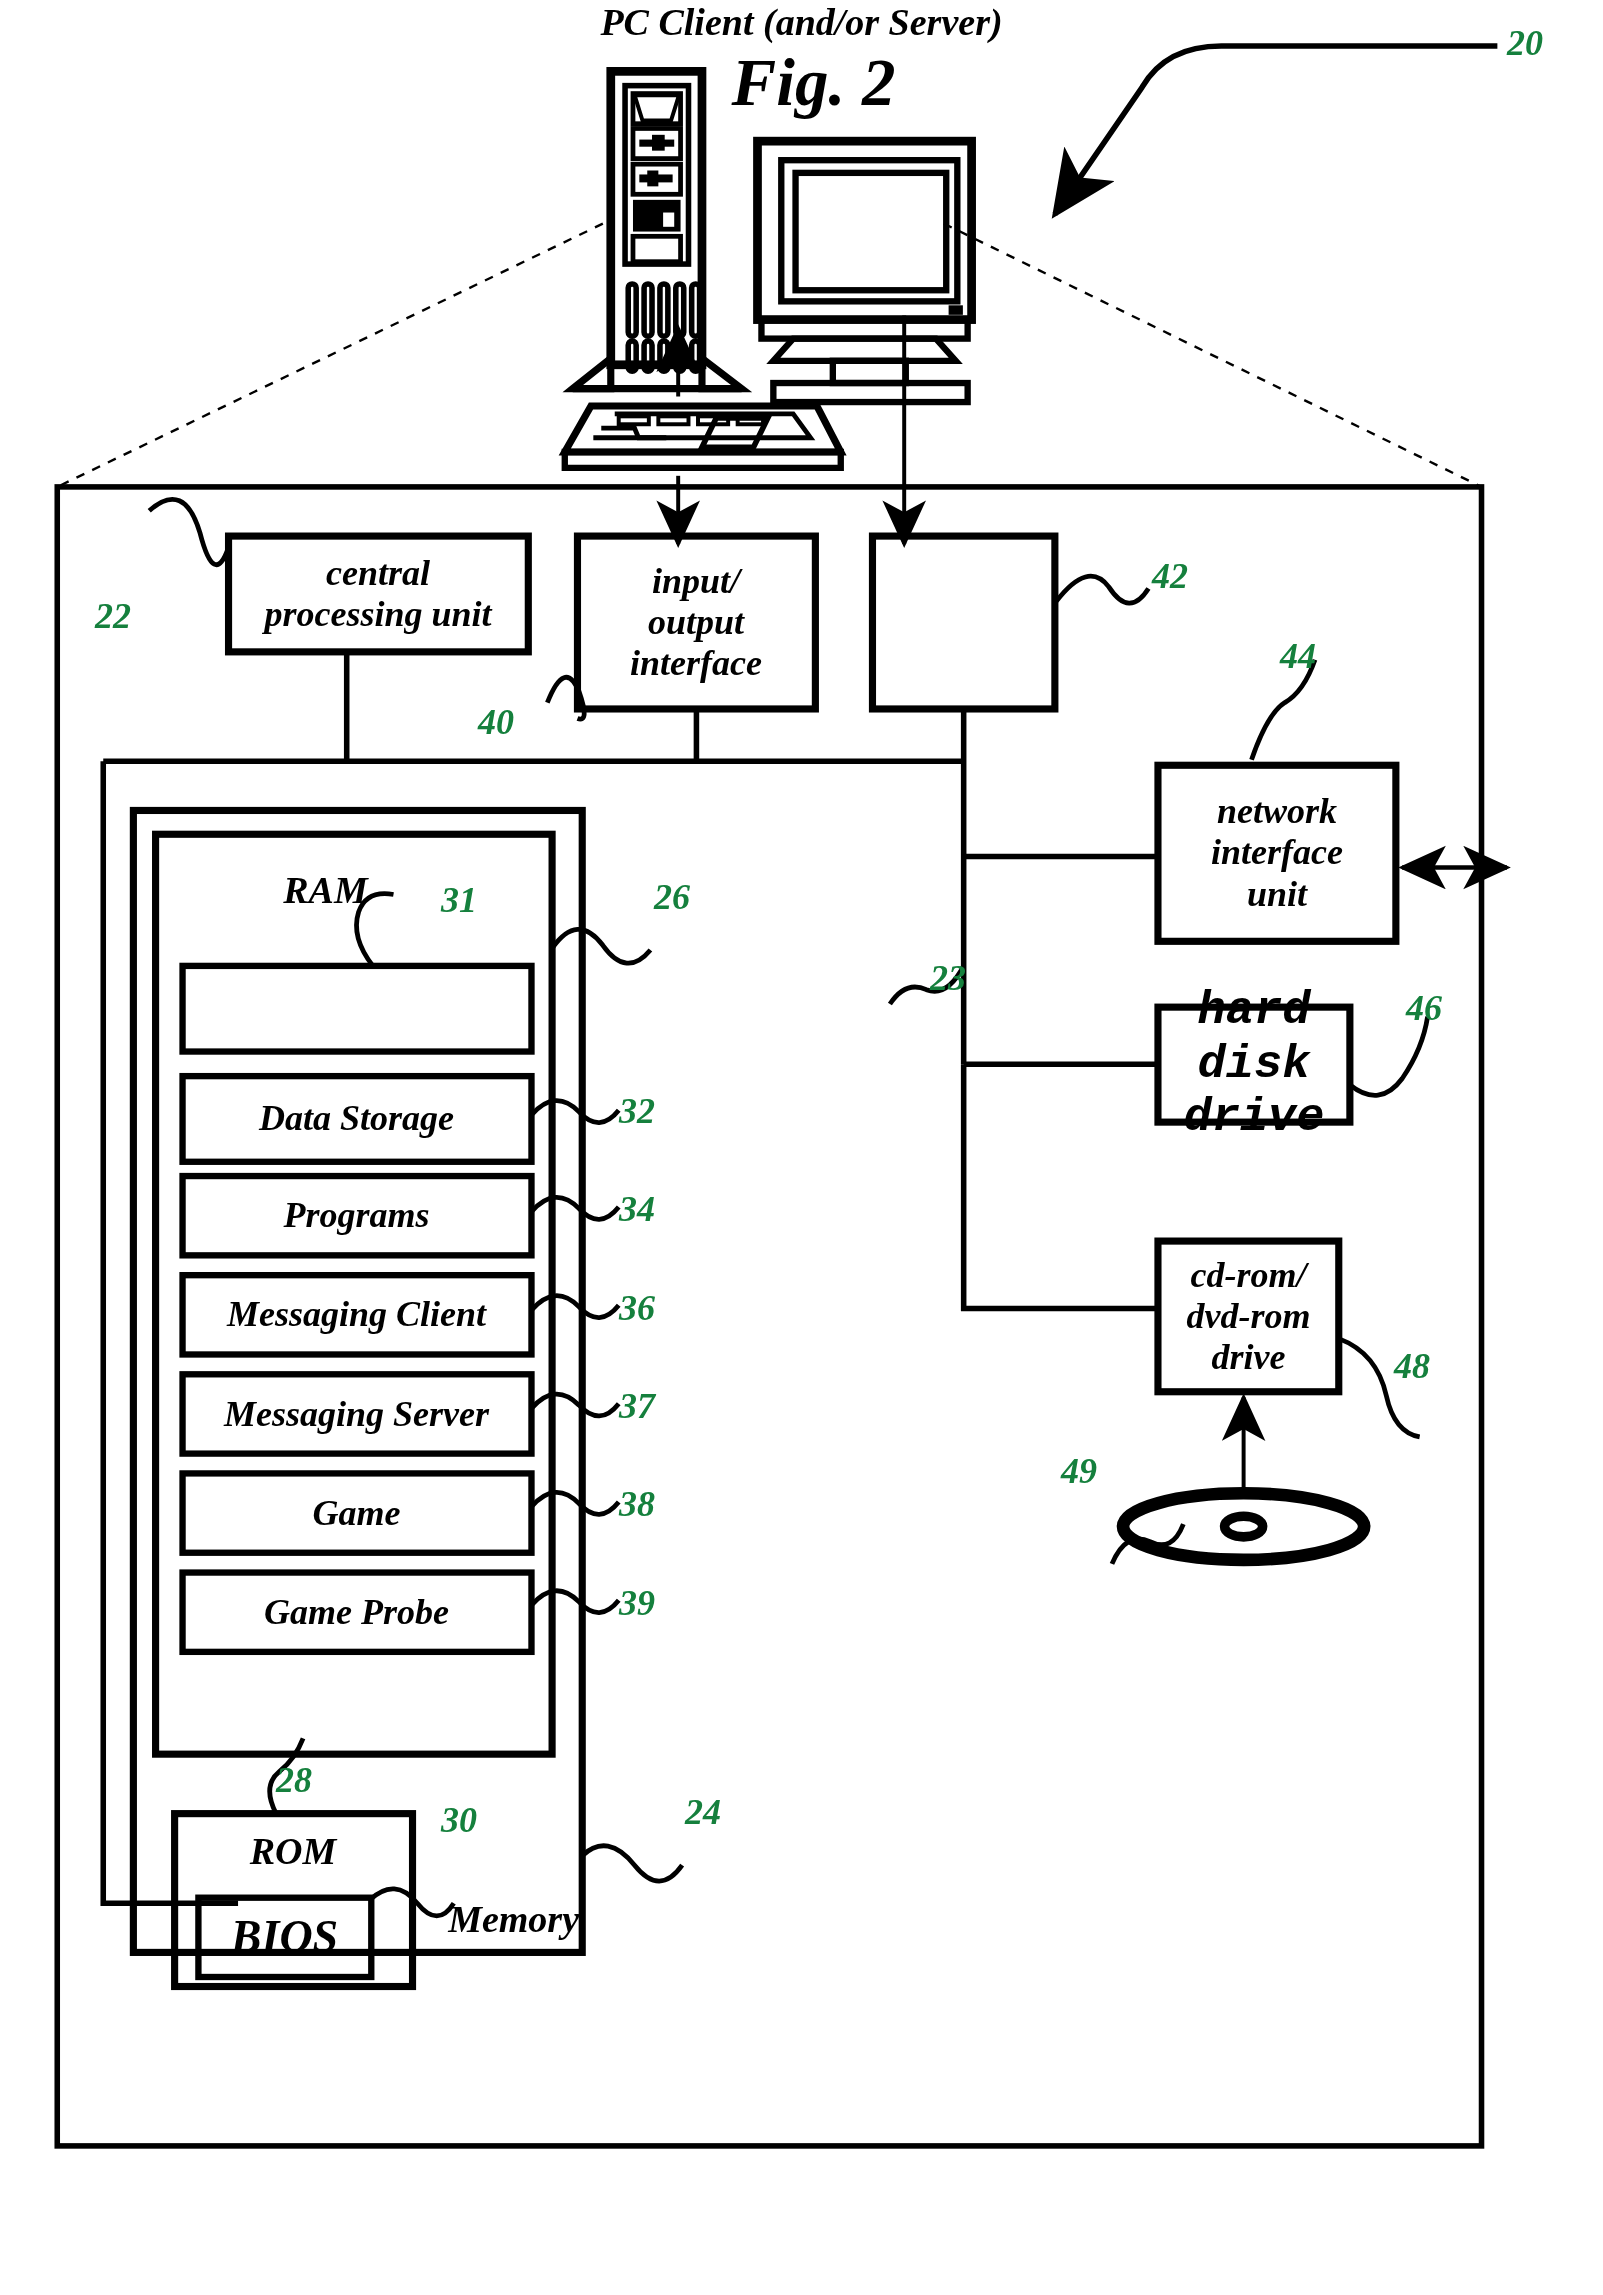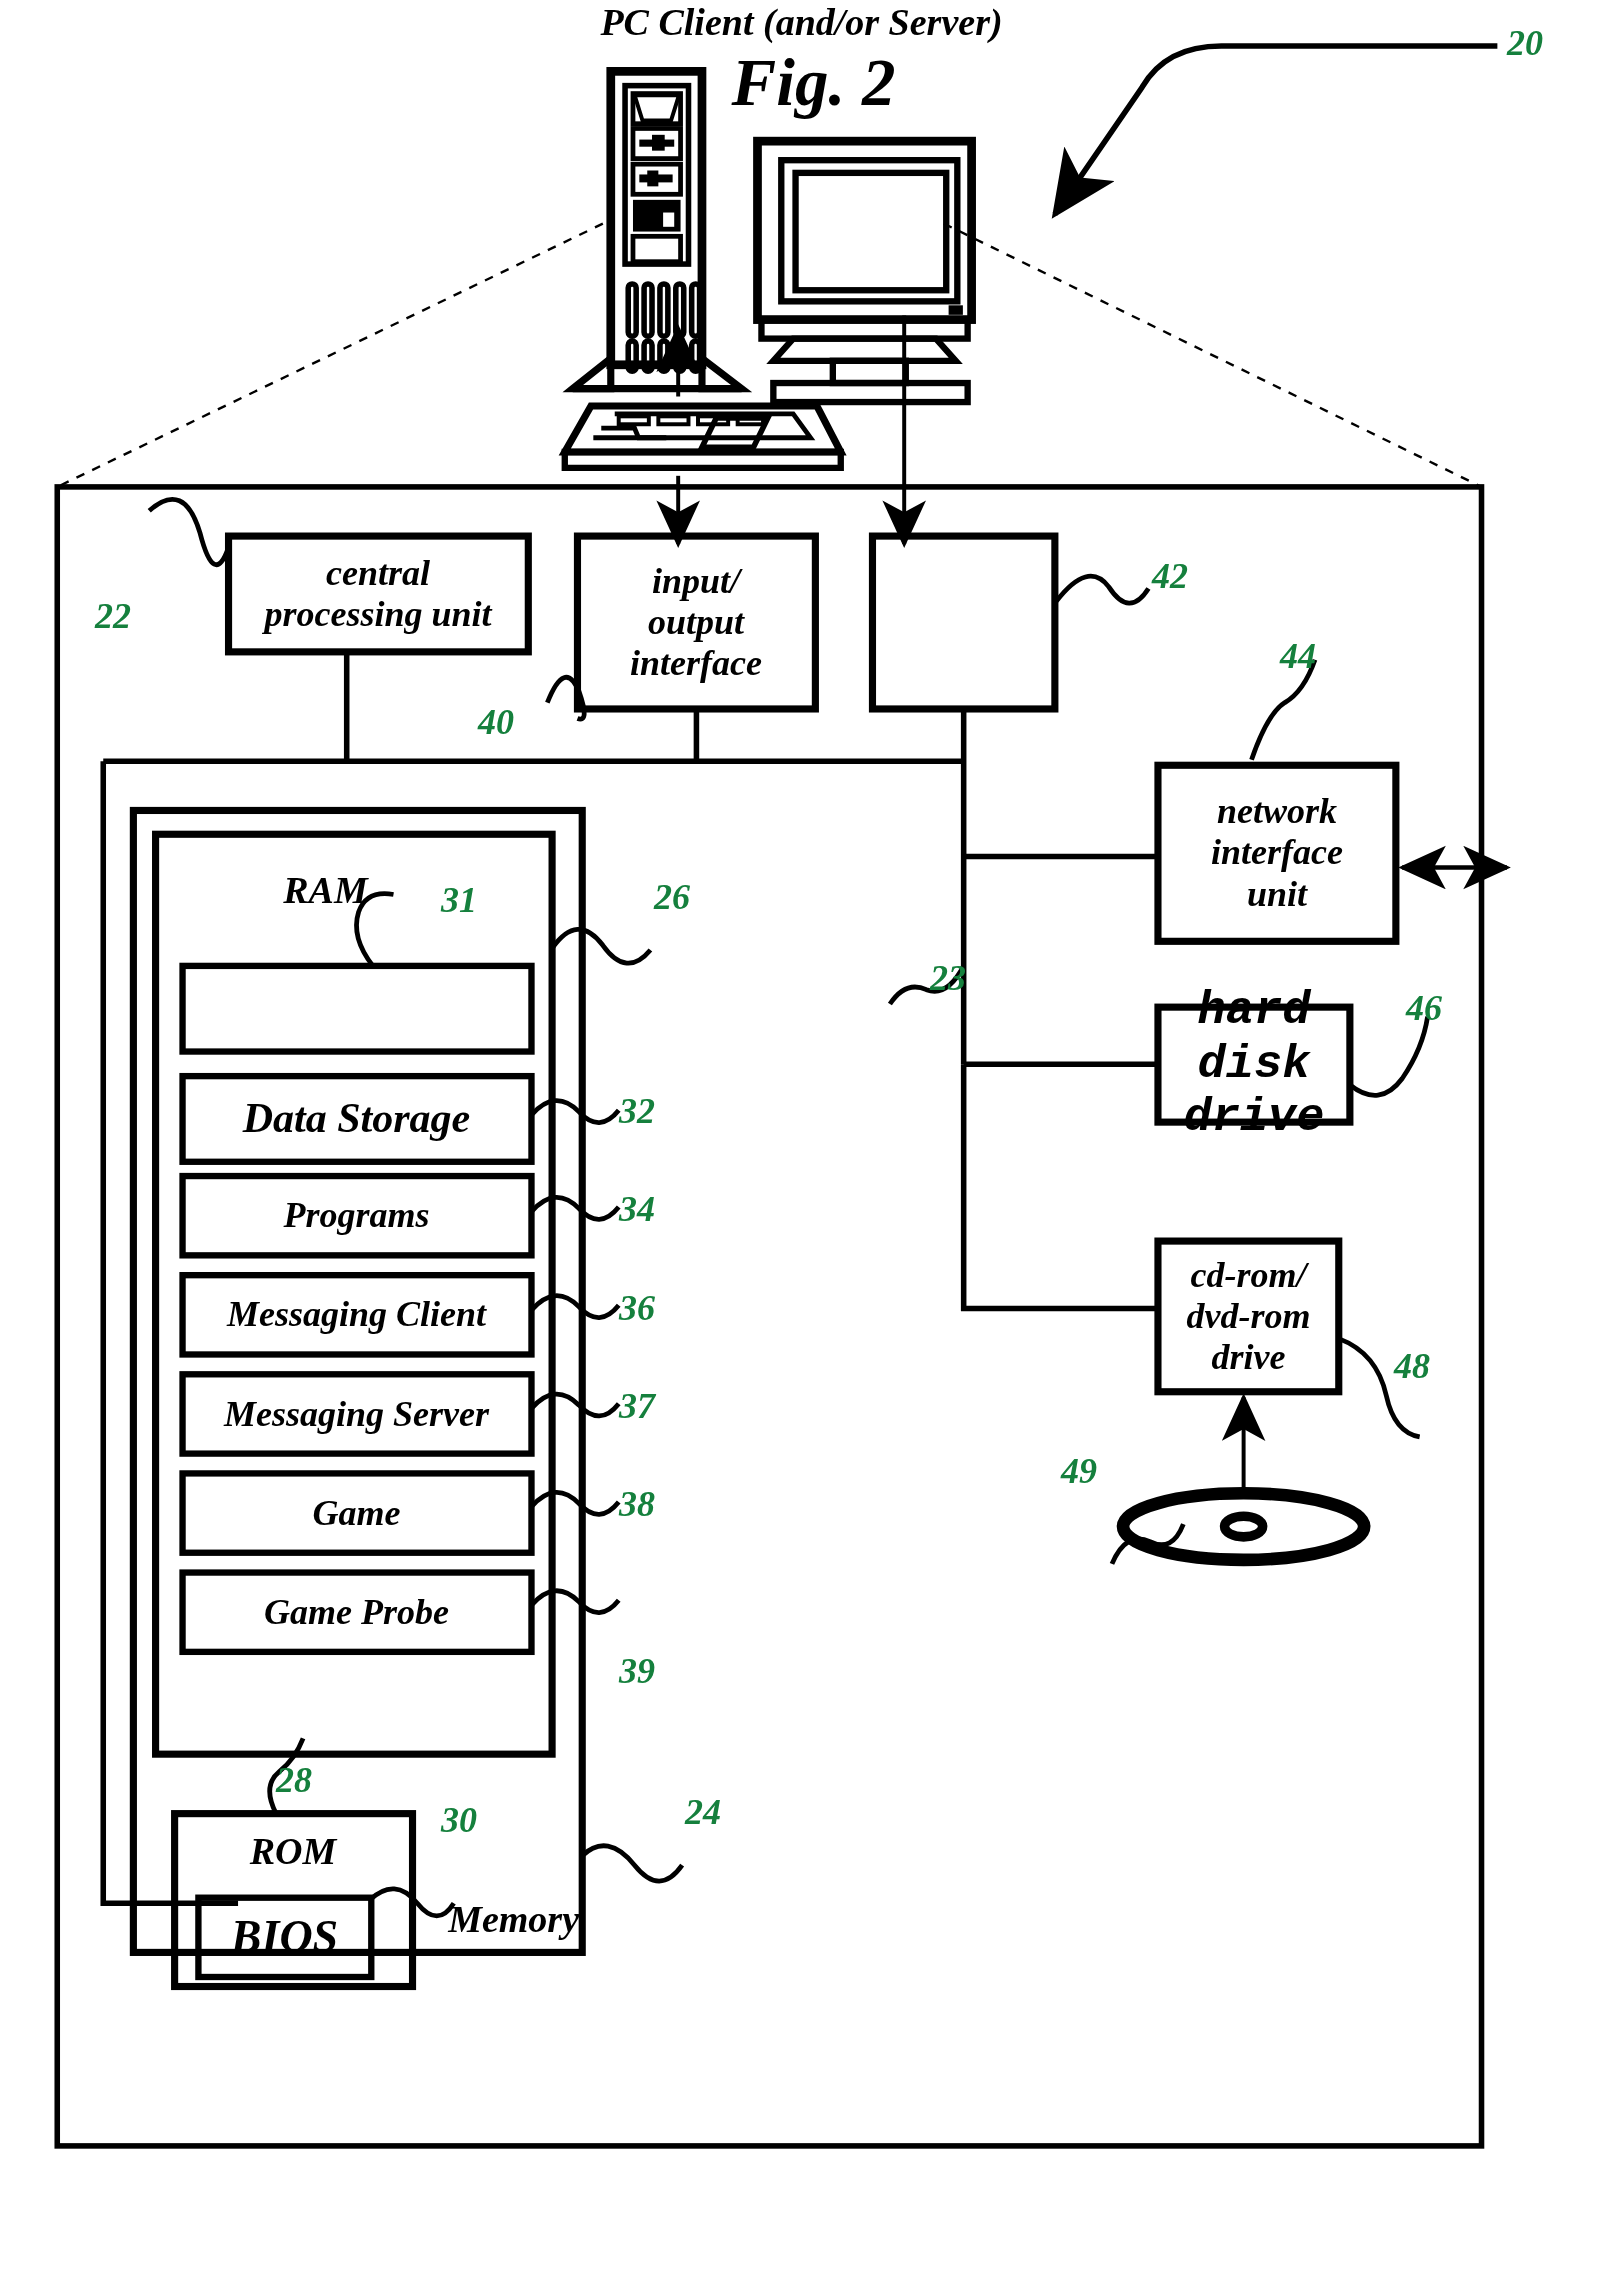--- a/index.html
+++ b/index.html
@@ -224,21 +224,21 @@
   </div>
 
   <div class="boxtext" style="left:182px;top:1824px;width:222px;height:56px;font-size:38px;">
     <span>ROM</span>
   </div>
 
   <div class="boxtext" style="left:198px;top:1898px;width:173px;height:79px;font-size:46px;">
     <span>BIOS</span>
   </div>
 
-  <div class="boxtext" style="left:182px;top:1076px;width:349px;height:86px;font-size:42px;">
+  <div class="boxtext" style="left:182px;top:1076px;width:349px;height:86px;font-size:36px;">
     <span>Data Storage</span>
   </div>
   <div class="boxtext" style="left:182px;top:1176px;width:349px;height:79px;font-size:36px;">
     <span>Programs</span>
   </div>
   <div class="boxtext" style="left:182px;top:1275px;width:349px;height:79px;font-size:36px;">
     <span>Messaging Client</span>
   </div>
   <div class="boxtext" style="left:182px;top:1375px;width:349px;height:79px;font-size:36px;">
     <span>Messaging Server</span>
@@ -263,18 +263,18 @@
   <div class="ref" style="left:685px;top:1791px;">24</div>
   <div class="ref" style="left:276px;top:1759px;">28</div>
   <div class="ref" style="left:441px;top:1799px;">30</div>
 
   <div class="ref" style="left:441px;top:879px;">31</div>
   <div class="ref" style="left:619px;top:1090px;">32</div>
   <div class="ref" style="left:619px;top:1188px;">34</div>
   <div class="ref" style="left:619px;top:1287px;">36</div>
   <div class="ref" style="left:619px;top:1385px;">37</div>
   <div class="ref" style="left:619px;top:1483px;">38</div>
-  <div class="ref" style="left:619px;top:1650px;">39</div>
+  <div class="ref" style="left:619px;top:1582px;">39</div>
 
   <div id="figcaption">Fig. 2</div>
 
 </div>
 
 
 </body></html>

